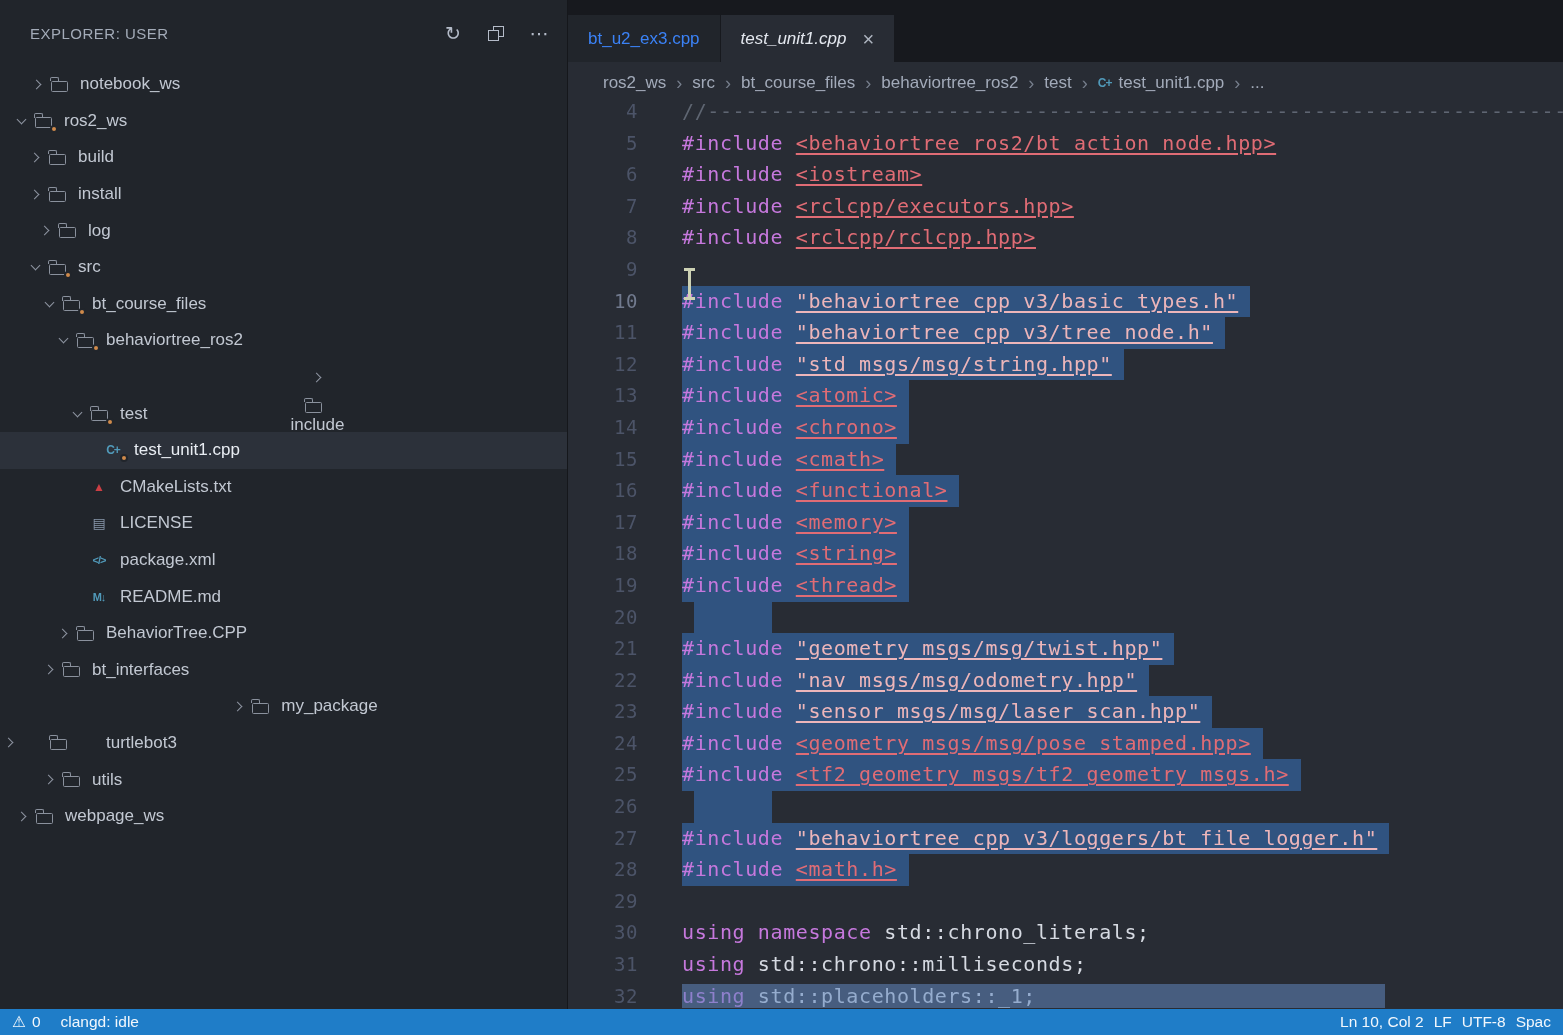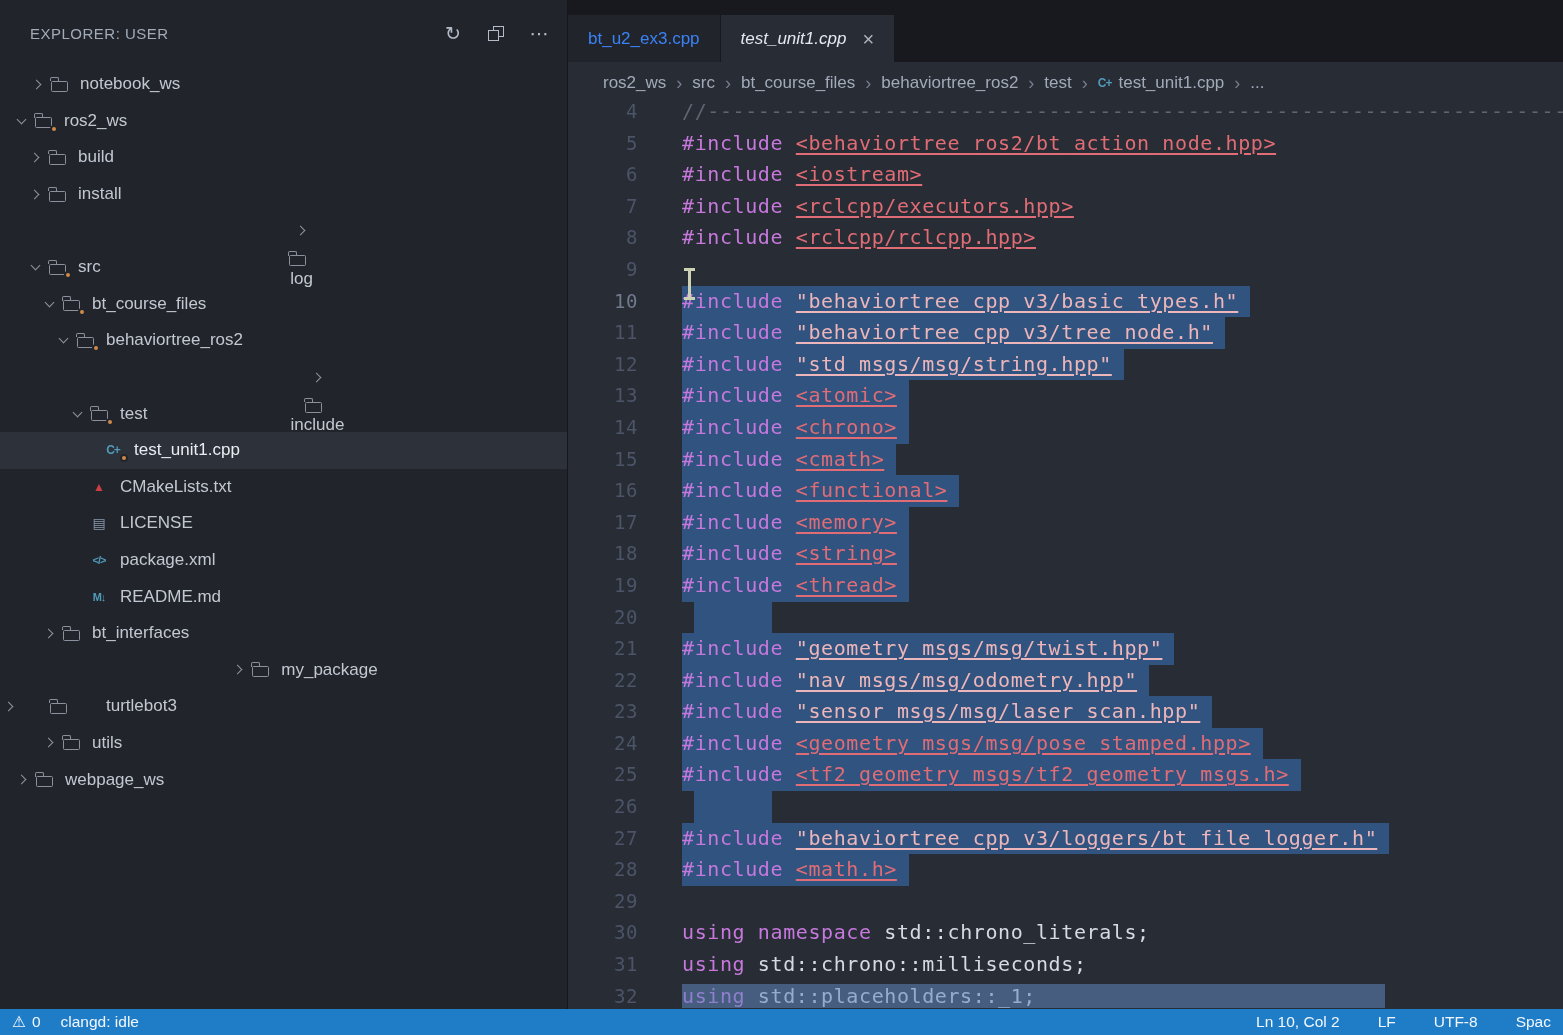--- a/index.html
+++ b/index.html
@@ -76,21 +76,21 @@
              background:rgba(96,134,189,.55); }
   .ibeam { position:absolute; left:120px; top:166px; width:3px; height:28px; background:#cdd2b4; }
   .ibeam::before, .ibeam::after { content:""; position:absolute; left:-4px; width:11px; height:3px; background:#cdd2b4; }
   .ibeam::before { top:-2px; } .ibeam::after { bottom:-2px; }
 
   
   .statusbar { position:absolute; left:0; top:1009px; width:1563px; height:26px;
                background:#1f7dc8; color:#f2f7fc; display:flex; align-items:center;
                padding:0 12px; font-size:15.5px; white-space:nowrap; }
   .status-left { display:flex; gap:20px; align-items:center; }
-  .status-right { margin-left:auto; display:flex; gap:38px; align-items:center; overflow:hidden; }
+  .status-right { margin-left:auto; display:flex; gap:10px; align-items:center; overflow:hidden; }
   .status-item { display:flex; gap:6px; align-items:center; cursor:pointer; }
 </style>
 </head>
 <body>
 
 <div class="app">
 
   <aside class="sidebar">
     <div class="sidebar-header">
       <span>EXPLORER: USER</span>
@@ -123,21 +123,21 @@
           </span>
           <span class="tree-label">build</span>
         </div>
         <div class="tree-row" style="padding-left: 26px;">
           <span class="twisty collapsed"></span>
           <span class="ficon">
             <span class="i-folder"></span>
           </span>
           <span class="tree-label">install</span>
         </div>
-        <div class="tree-row" style="padding-left: 36px; flex-direction: column;">
+        <div class="tree-row" style="padding-left: 36px;">
           <span class="twisty collapsed"></span>
           <span class="ficon">
             <span class="i-folder"></span>
           </span>
           <span class="tree-label">log</span>
         </div>
         <div class="tree-row" style="padding-left: 26px;">
           <span class="twisty expanded"></span>
           <span class="ficon">
             <span class="i-folder"></span>
@@ -204,20 +204,27 @@
             <span class="i-xml">&lt;/&gt;</span>
           </span>
           <span class="tree-label">package.xml</span>
         </div>
         <div class="tree-row" style="padding-left: 68px;">
           <span class="twisty"></span>
           <span class="ficon">
             <span class="i-md">M↓</span>
           </span>
           <span class="tree-label">README.md</span>
+        </div>
+        <div class="tree-row" style="padding-left: 54px;">
+          <span class="twisty collapsed"></span>
+          <span class="ficon">
+            <span class="i-folder"></span>
+          </span>
+          <span class="tree-label">BehaviorTree.CPP</span>
         </div>
         <div class="tree-row" style="padding-left: 40px;">
           <span class="twisty collapsed"></span>
           <span class="ficon">
             <span class="i-folder"></span>
           </span>
           <span class="tree-label">bt_interfaces</span>
         </div>
         <div class="tree-row" style="padding-left: 40px; justify-content: center;">
           <span class="twisty collapsed"></span>

